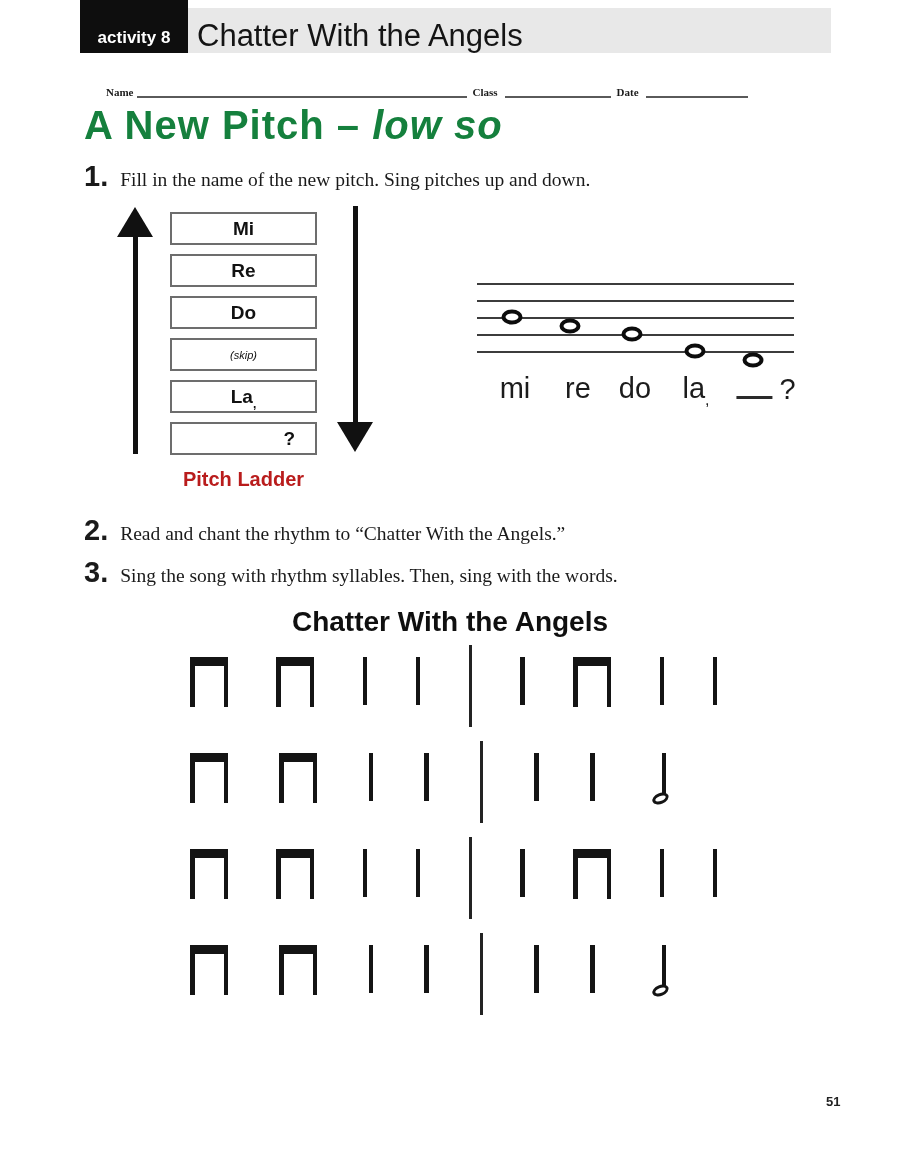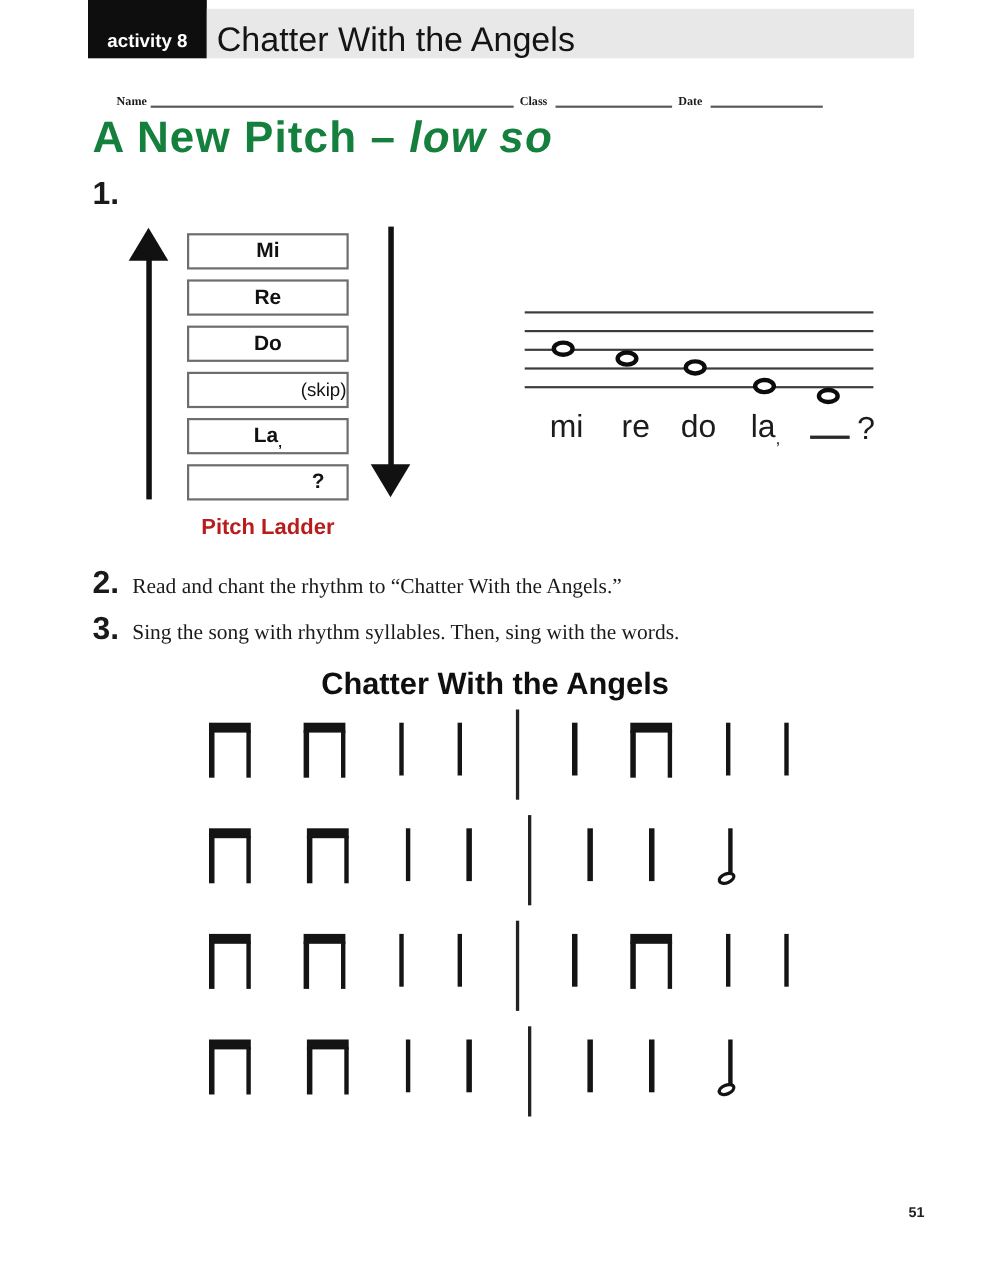--- a/index.html
+++ b/index.html
@@ -44,21 +44,21 @@
   .up-shaft{left:133px;top:234px;height:220px;}
   .up-head{left:117px;top:207px;border-left:18px solid transparent;border-right:18px solid transparent;border-bottom:30px solid #111;}
   .down-shaft{left:353px;top:206px;height:218px;}
   .down-head{left:337px;top:422px;border-left:18px solid transparent;border-right:18px solid transparent;border-top:30px solid #111;}
   .rungs{position:absolute;left:170px;top:212px;width:147px;}
   .rung{
     box-sizing:border-box;width:147px;height:33px;border:2px solid #6d6d6d;margin-bottom:9px;background:#fff;
     display:flex;align-items:center;justify-content:center;
     font-family:"Liberation Sans",sans-serif;font-weight:bold;font-size:19px;color:#111;
   }
-  .rung.italic{font-weight:normal;font-size:17px;justify-content:flex-end;}
+  .rung.italic{font-weight:normal;font-style:italic;font-size:11px;}
   .rung.right{justify-content:flex-end;padding-right:20px;}
   .rung sub{font-size:12px;line-height:0;}
   .ladder-caption{
     position:absolute;left:170px;top:468px;width:147px;text-align:center;
     font-family:"Liberation Sans",sans-serif;font-weight:bold;font-size:20px;color:#b91c1c;
   }
   
   .staff{position:absolute;left:477px;top:283px;width:317px;height:70px;}
   .staff-line{position:absolute;left:0;width:317px;height:2px;background:#3c3c3c;}
   .whole-note{
@@ -124,20 +124,21 @@
     <span class="nlabel">Class</span>
     <span class="nline nline-class"></span>
     <span class="nlabel">Date</span>
     <span class="nline nline-date"></span>
   </div>
 
   <h1 class="section-heading"><span>A New Pitch – </span><em>low so</em></h1>
 
   <div class="instruction" id="inst-1">
     <span class="num">1.</span>
+    <span class="txt">Fill in the name of the new pitch. Sing pitches up and down.</span>
   </div>
 
   <div class="arrow-head up-head"></div>
   <div class="arrow-shaft up-shaft"></div>
   <div class="arrow-head down-head"></div>
   <div class="arrow-shaft down-shaft"></div>
 
   <div class="rungs" id="rungs">
       <div class="rung">
         <span>Mi</span>

